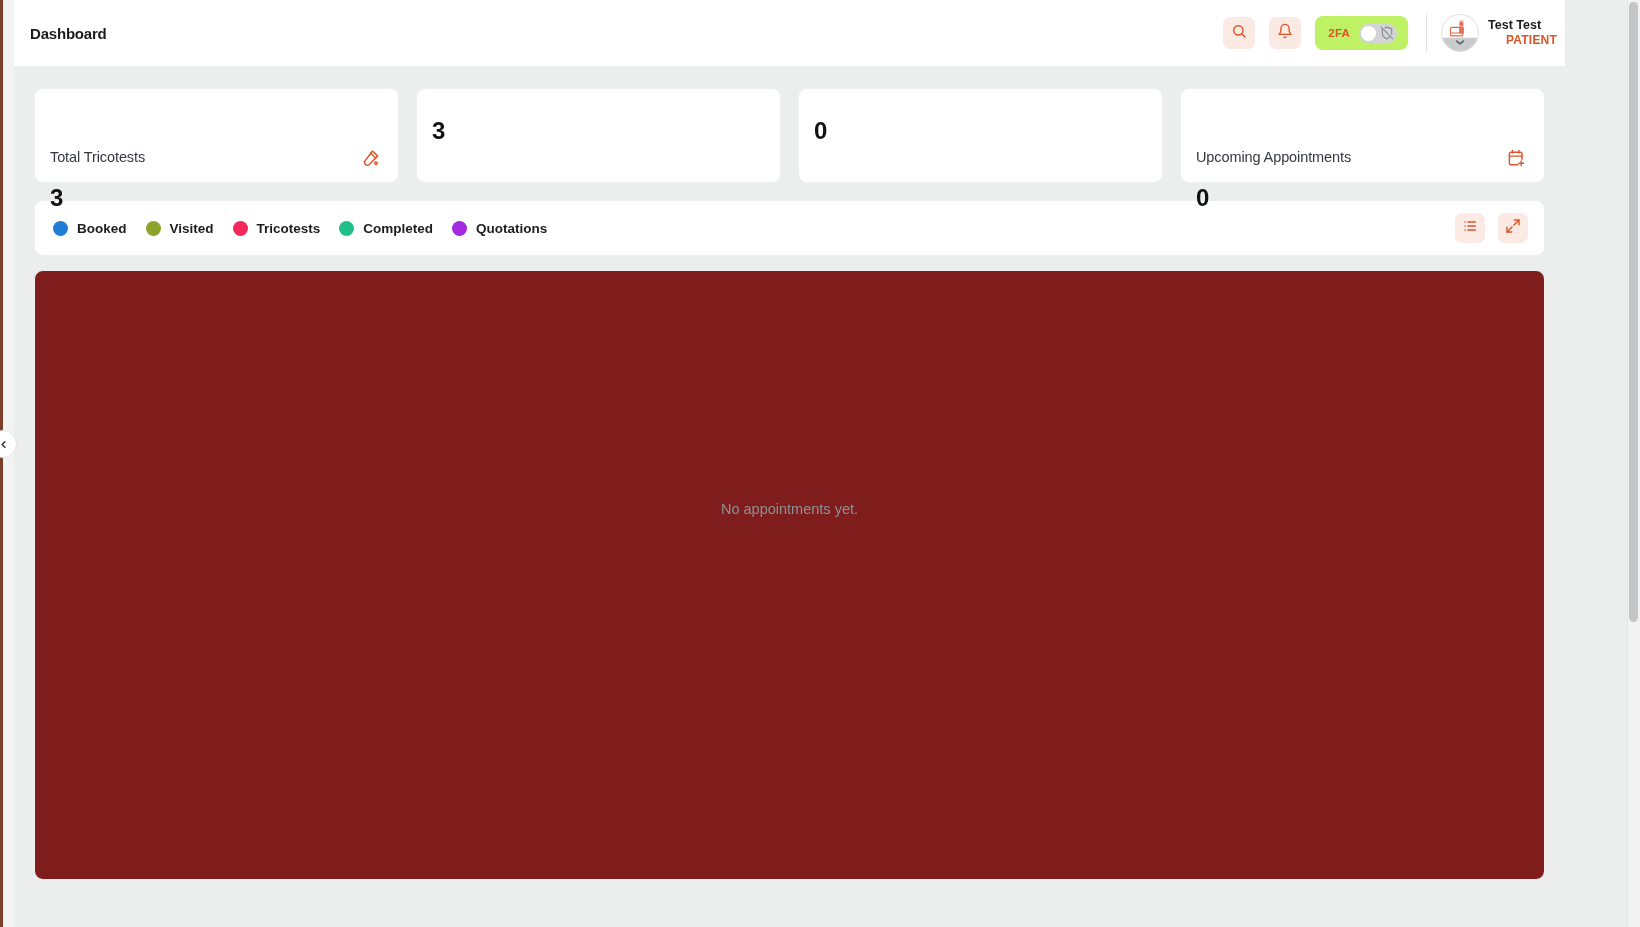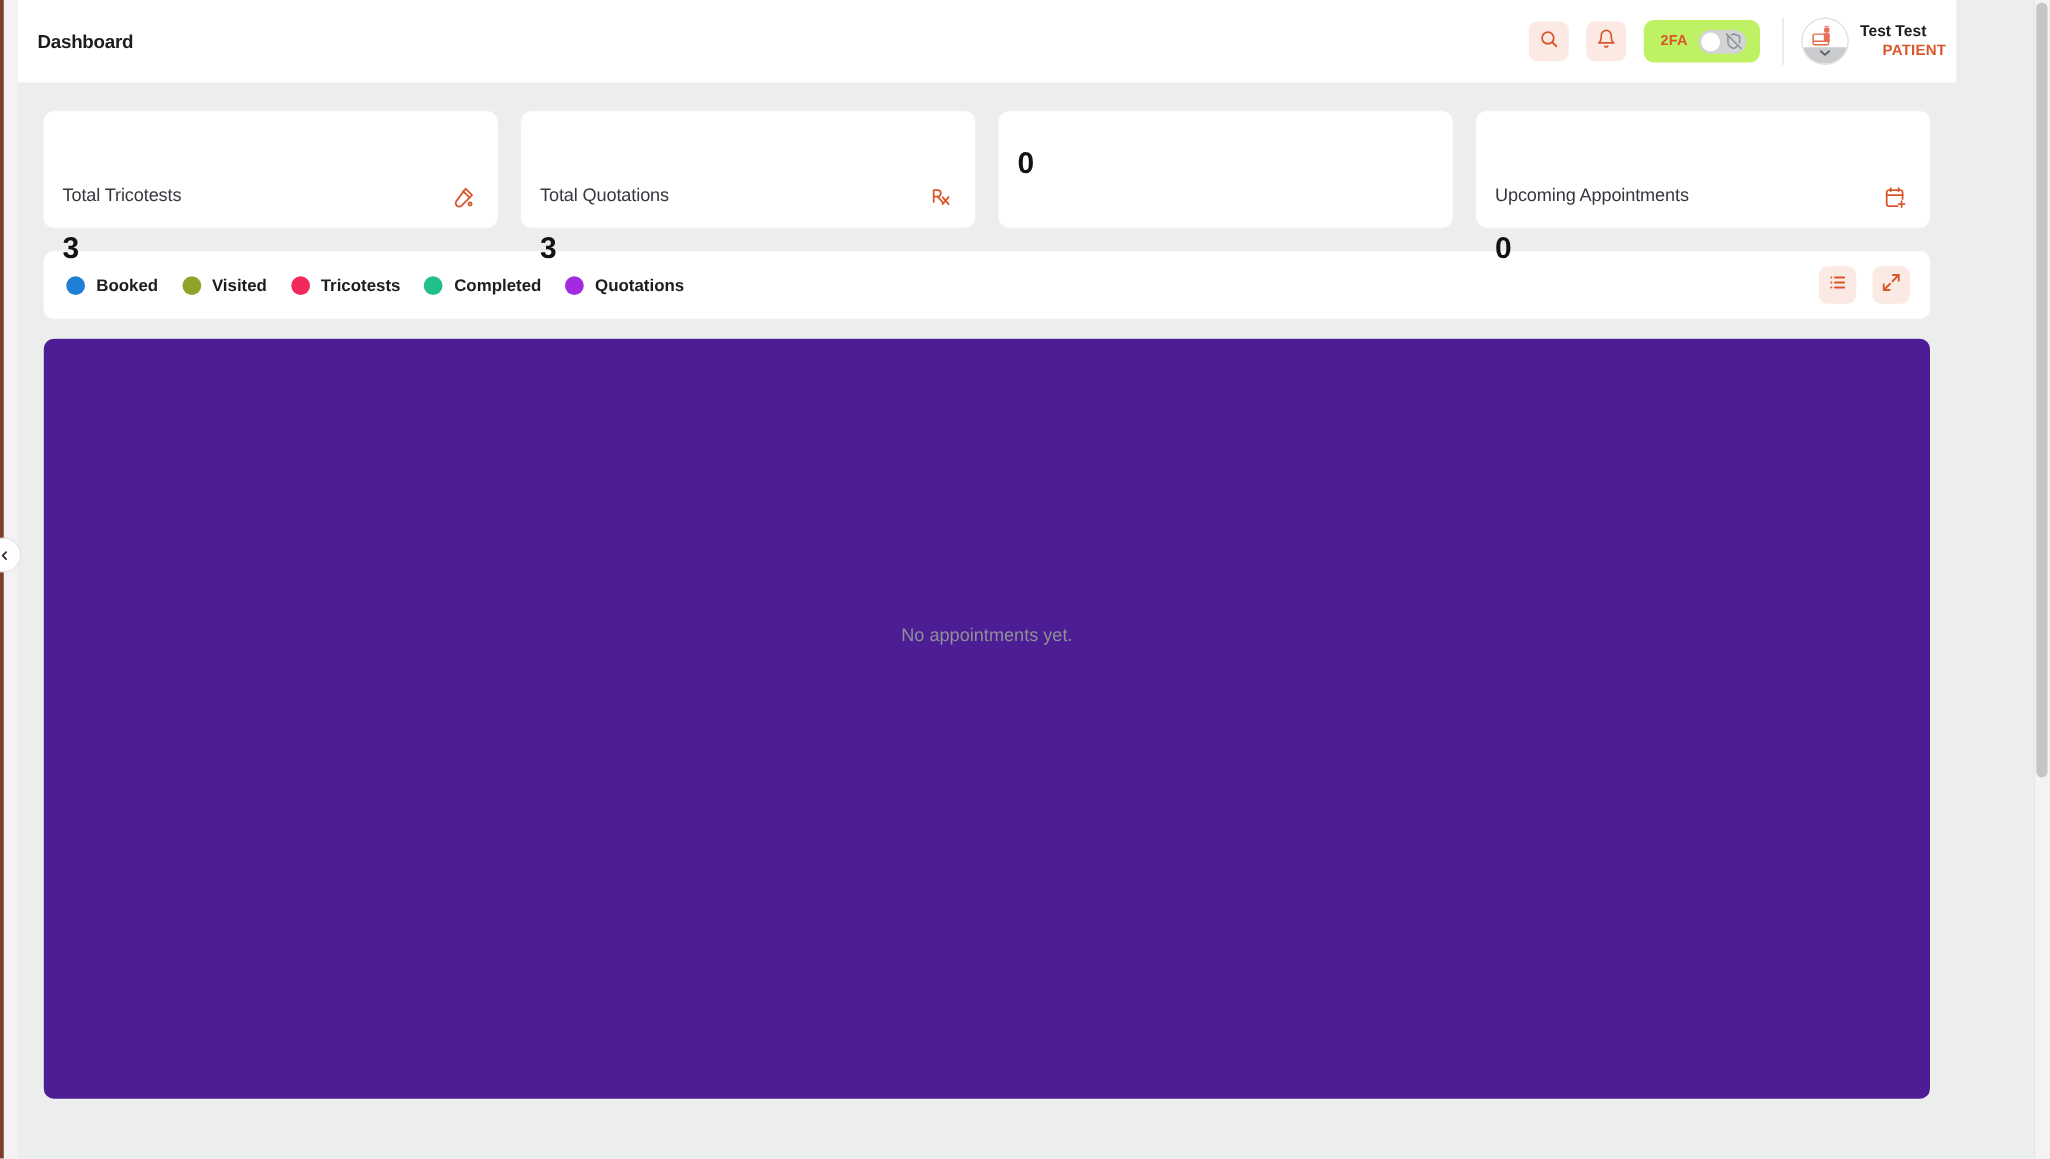--- a/index.html
+++ b/index.html
@@ -256,21 +256,21 @@
     display: flex;
     align-items: center;
     justify-content: center;
     cursor: pointer;
     border: none;
   }
 
   
   .cal-panel {
     margin-top: 14px;
-    background: #4c1d95;
+    background: #7f1d1d;
     border-radius: 9px;
     border: 1px solid #f0f0f0;
     height: 610px;
     display: flex;
     align-items: flex-start;
     justify-content: center;
     padding-top: 230px;
   }
   .empty-msg {
     font-size: 14.5px;
@@ -386,31 +386,20 @@
               <path d="M14.5 2.5 21 9 10.5 19.5a3.5 3.5 0 0 1-5-5z"></path>
               <line x1="12" y1="5" x2="18.5" y2="11.5"></line>
               <circle cx="19" cy="18" r="1.6"></circle>
             </svg>
           </span>
         </div>
         <div class="stat-value">3</div>
       </div>
 
       <div class="stat-card">
-        <div class="stat-head">
-          <span class="stat-label">Total Quotations</span>
-          <span>
-            <svg width="19" height="19" viewBox="0 0 24 24" fill="none" stroke="#d9562a" stroke-width="1.8" stroke-linecap="round" stroke-linejoin="round">
-              <path d="M5 16V4h4a3.2 3.2 0 0 1 0 6.4H5"></path>
-              <line x1="9" y1="10.4" x2="14" y2="16"></line>
-              <line x1="14" y1="11" x2="20" y2="18"></line>
-              <line x1="20" y1="11" x2="14" y2="18"></line>
-            </svg>
-          </span>
-        </div>
         <div class="stat-value">3</div>
       </div>
 
       <div class="stat-card">
         <div class="stat-value">0</div>
       </div>
 
       <div class="stat-card">
         <div class="stat-head">
           <span class="stat-label">Upcoming Appointments</span>

